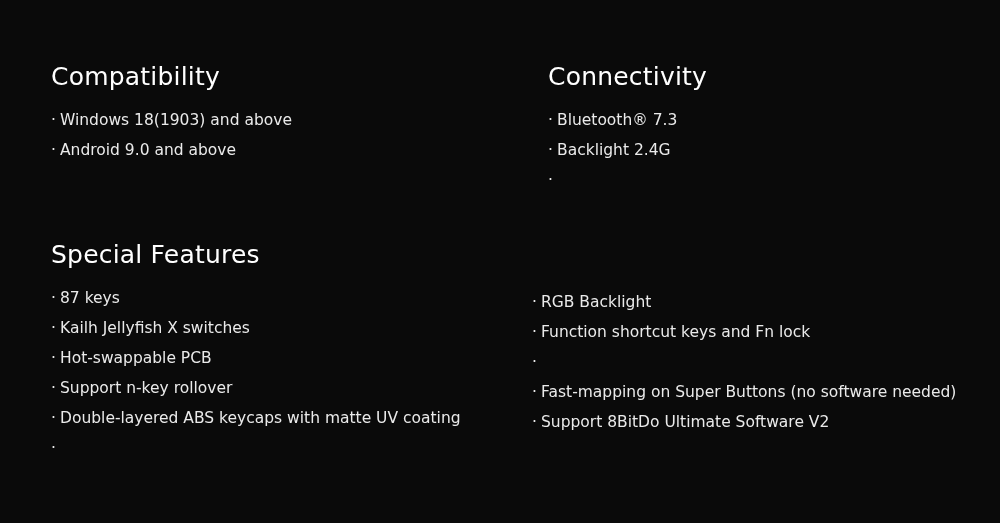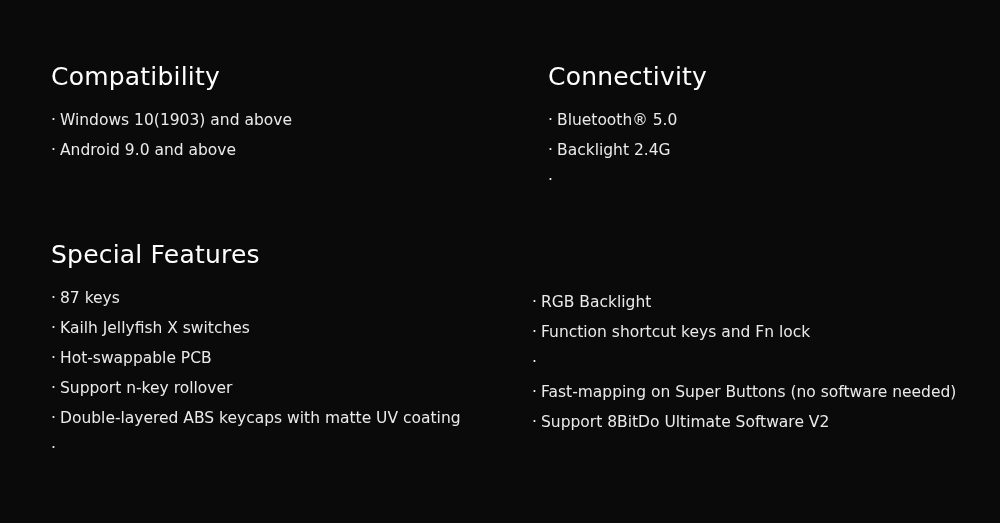--- a/index.html
+++ b/index.html
@@ -66,35 +66,35 @@
 </head>
 <body>
 
 <div class="spec-sheet">
 
   <div class="section" id="sec-compatibility">
     <h2 class="section-title">Compatibility</h2>
     <ul class="bullet-list">
       <li class="bullet-item">
         <span class="bullet-dot">·</span>
-        <span class="bullet-text">Windows 10(1903) and above</span>
+        <span class="bullet-text">Windows 18(1903) and above</span>
       </li>
       <li class="bullet-item">
         <span class="bullet-dot">·</span>
         <span class="bullet-text">Android 9.0 and above</span>
       </li>
     </ul>
   </div>
 
   <div class="section" id="sec-connectivity">
     <h2 class="section-title">Connectivity</h2>
     <ul class="bullet-list">
       <li class="bullet-item">
         <span class="bullet-dot">·</span>
-        <span class="bullet-text">Bluetooth® 5.0</span>
+        <span class="bullet-text">Bluetooth® 7.3</span>
       </li>
       <li class="bullet-item">
         <span class="bullet-dot">·</span>
         <span class="bullet-text">Backlight 2.4G</span>
       </li>
       <li class="bullet-item">
         <span class="bullet-dot">·</span>
       </li>
     </ul>
   </div>

